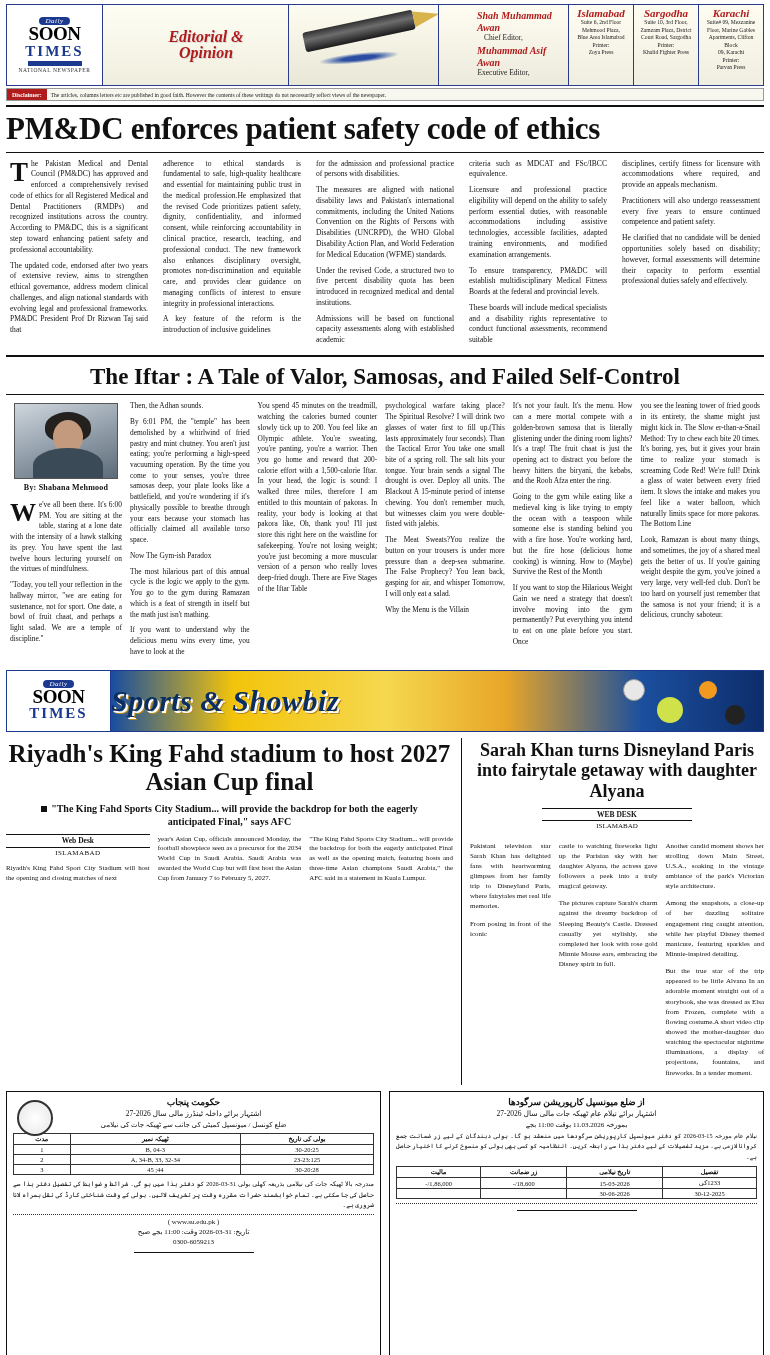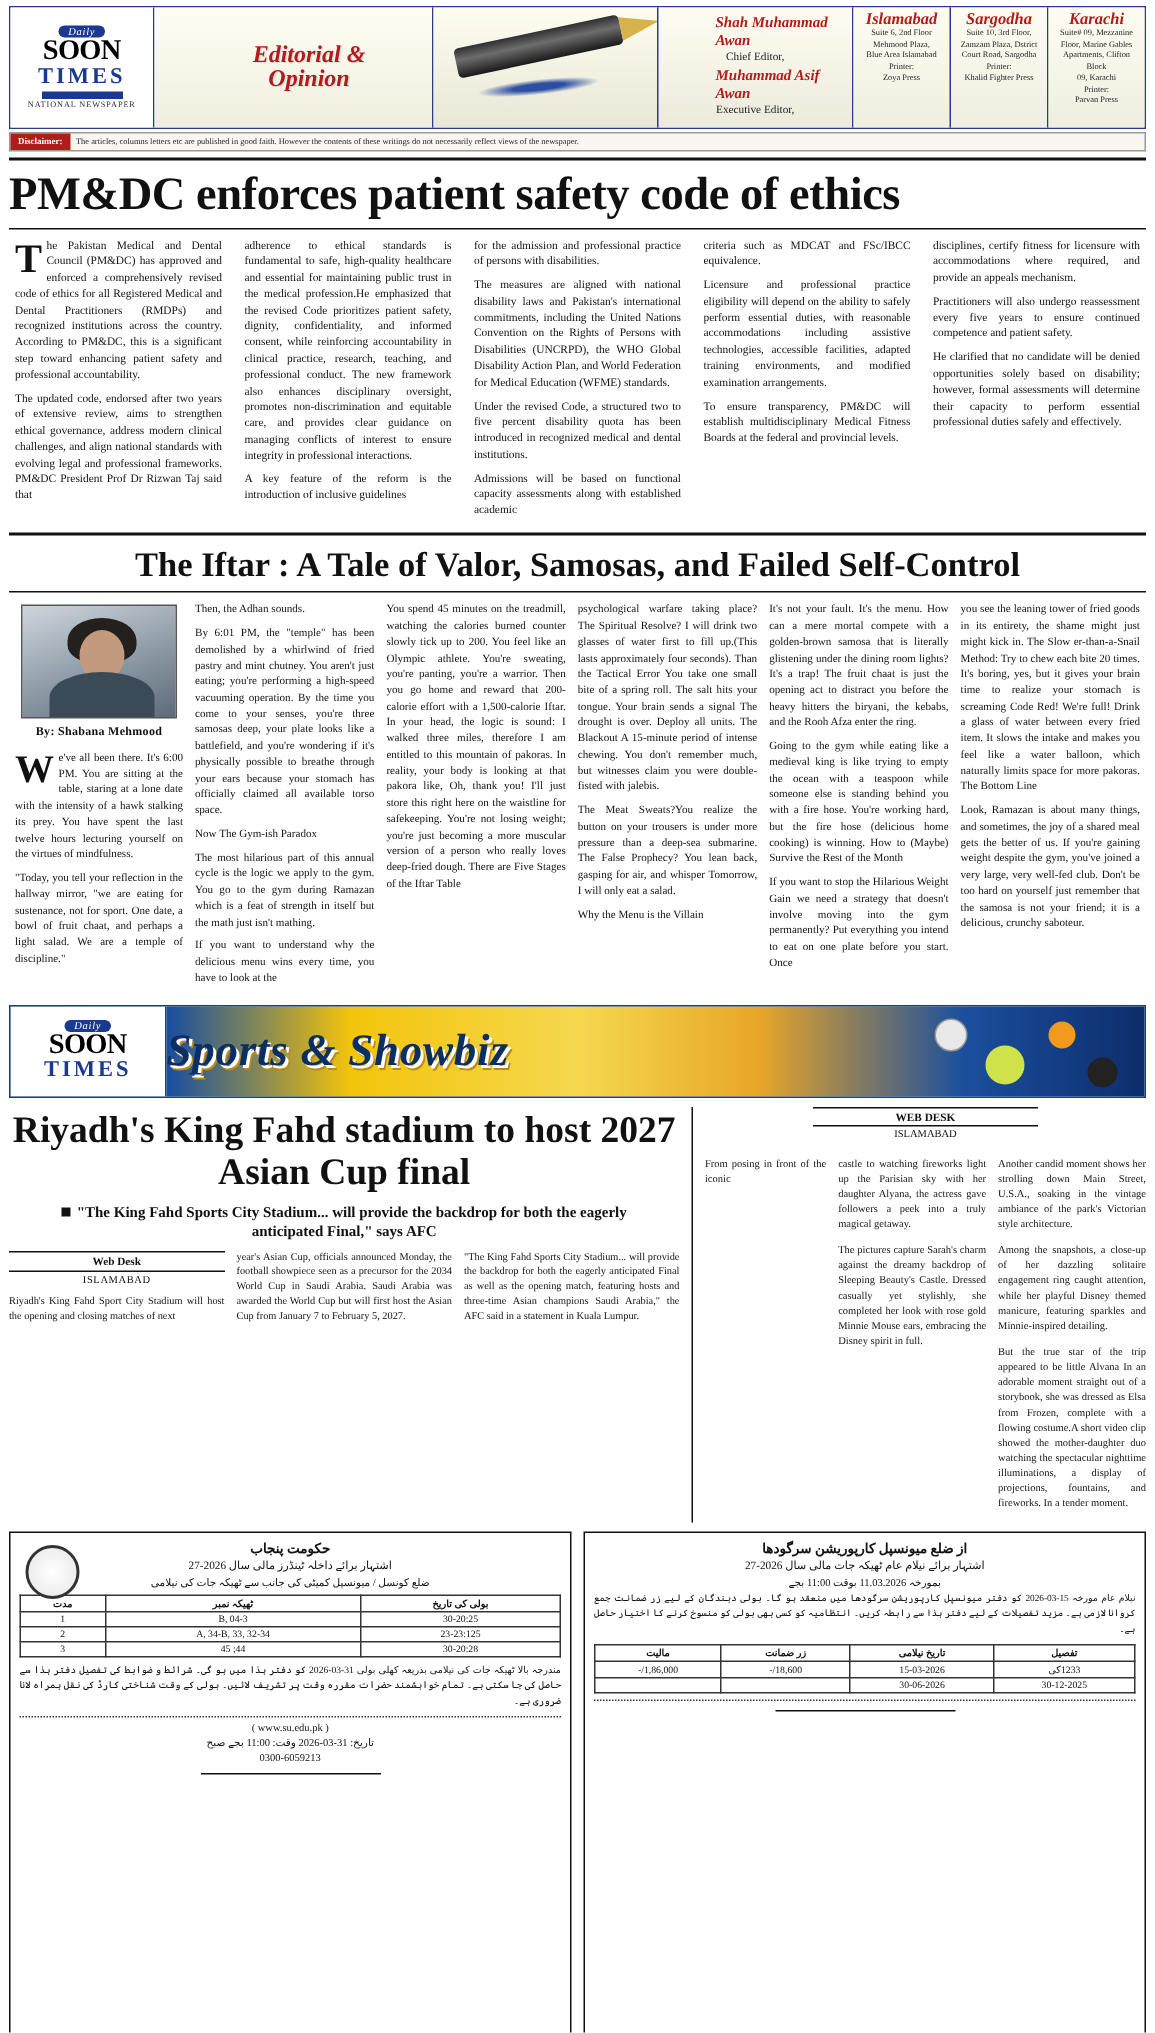--- a/index.html
+++ b/index.html
@@ -287,20 +287,21 @@
     <div class="ed-col">
       <p>for the admission and professional practice of persons with disabilities.</p>
       <p>The measures are aligned with national disability laws and Pakistan's international commitments, including the United Nations Convention on the Rights of Persons with Disabilities (UNCRPD), the WHO Global Disability Action Plan, and World Federation for Medical Education (WFME) standards.</p>
       <p>Under the revised Code, a structured two to five percent disability quota has been introduced in recognized medical and dental institutions.</p>
       <p>Admissions will be based on functional capacity assessments along with established academic</p>
     </div>
     <div class="ed-col">
       <p>criteria such as MDCAT and FSc/IBCC equivalence.</p>
       <p>Licensure and professional practice eligibility will depend on the ability to safely perform essential duties, with reasonable accommodations including assistive technologies, accessible facilities, adapted training environments, and modified examination arrangements.</p>
       <p>To ensure transparency, PM&amp;DC will establish multidisciplinary Medical Fitness Boards at the federal and provincial levels.</p>
+      <p>These boards will include medical specialists and a disability rights representative to conduct functional assessments, recommend suitable</p>
     </div>
     <div class="ed-col">
       <p>disciplines, certify fitness for licensure with accommodations where required, and provide an appeals mechanism.</p>
       <p>Practitioners will also undergo reassessment every five years to ensure continued competence and patient safety.</p>
       <p>He clarified that no candidate will be denied opportunities solely based on disability; however, formal assessments will determine their capacity to perform essential professional duties safely and effectively.</p>
     </div>
   </div>
 
   <div class="rule-thick"></div>
 
@@ -376,24 +377,26 @@
         <div class="sp-col">
           <div>year's Asian Cup, officials announced Monday, the football showpiece seen as a precursor for the 2034 World Cup in Saudi Arabia. Saudi Arabia was awarded the World Cup but will first host the Asian Cup from January 7 to February 5, 2027.</div>
         </div>
         <div class="sp-col">
           <div>"The King Fahd Sports City Stadium... will provide the backdrop for both the eagerly anticipated Final as well as the opening match, featuring hosts and three-time Asian champions Saudi Arabia," the AFC said in a statement in Kuala Lumpur.</div>
         </div>
       </div>
     </div>
 
     <div class="sports-right">
+      <div class="sr-head">Sarah Khan turns Disneyland Paris into fairytale getaway with daughter Alyana</div>
       <div class="sr-desk">WEB DESK</div>
       <div class="sr-city">ISLAMABAD</div>
       <div class="sr-cols">
         <div class="sr-col narrow">
+          <p>Pakistani television star Sarah Khan has delighted fans with heartwarming glimpses from her family trip to Disneyland Paris, where fairytales met real life memories.</p>
           <p>From posing in front of the iconic</p>
         </div>
         <div class="sr-col">
           <p>castle to watching fireworks light up the Parisian sky with her daughter Alyana, the actress gave followers a peek into a truly magical getaway.</p>
           <p>The pictures capture Sarah's charm against the dreamy backdrop of Sleeping Beauty's Castle. Dressed casually yet stylishly, she completed her look with rose gold Minnie Mouse ears, embracing the Disney spirit in full.</p>
         </div>
         <div class="sr-col">
           <p>Another candid moment shows her strolling down Main Street, U.S.A., soaking in the vintage ambiance of the park's Victorian style architecture.</p>
           <p>Among the snapshots, a close-up of her dazzling solitaire engagement ring caught attention, while her playful Disney themed manicure, featuring sparkles and Minnie-inspired detailing.</p>
           <p>But the true star of the trip appeared to be little Alvana In an adorable moment straight out of a storybook, she was dressed as Elsa from Frozen, complete with a flowing costume.A short video clip showed the mother-daughter duo watching the spectacular nighttime illuminations, a display of projections, fountains, and fireworks. In a tender moment.</p>

